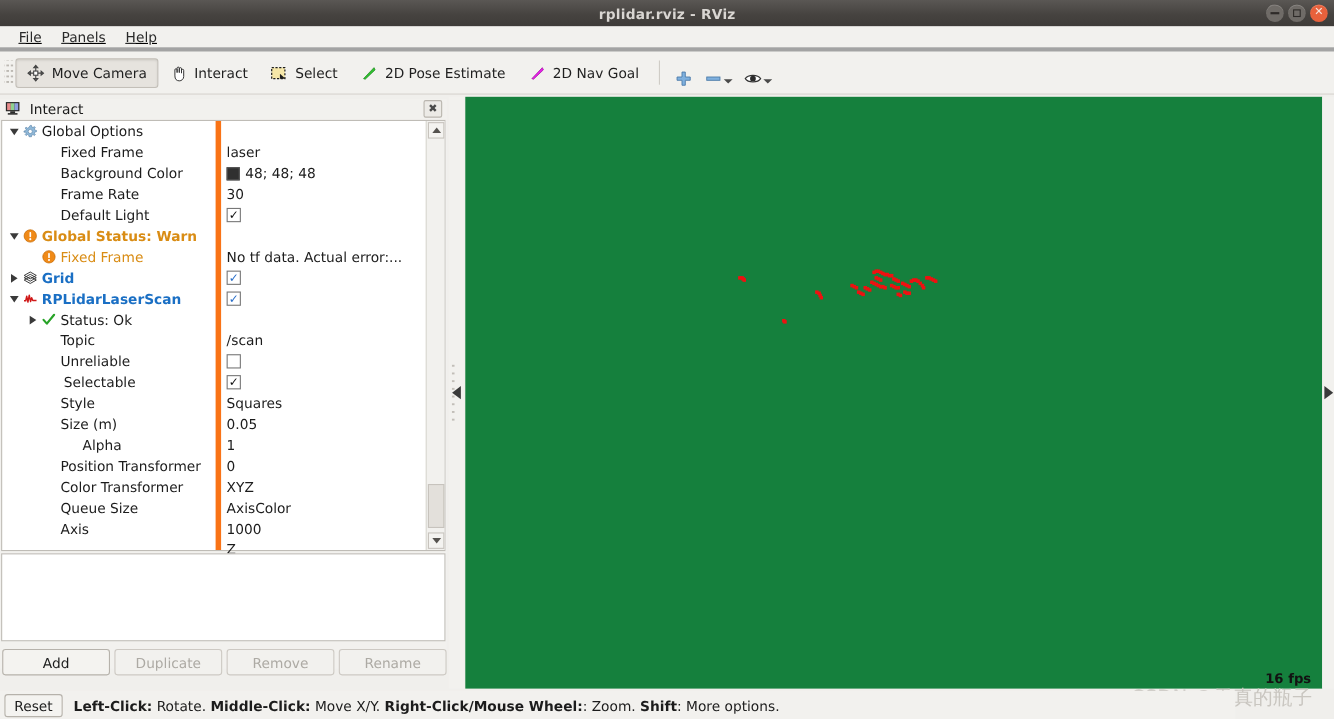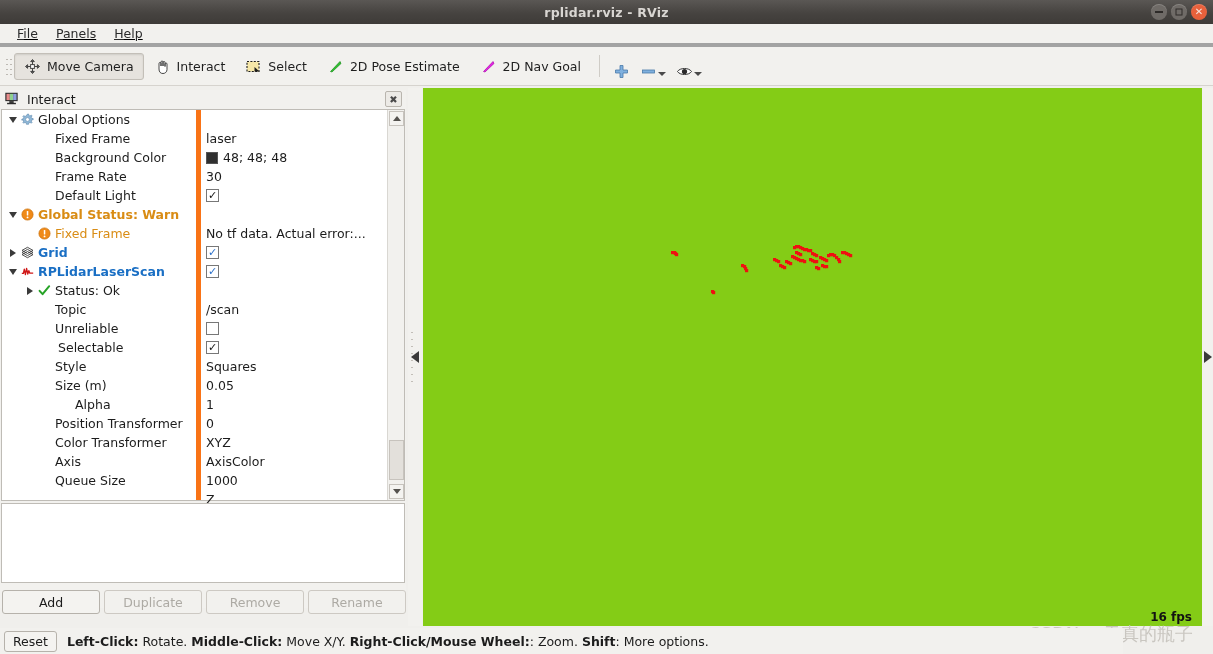--- a/index.html
+++ b/index.html
@@ -131,21 +131,21 @@
               background:#ffffff; border:1px solid #bfbcb6; }
   .btnrow { position:absolute; left:2px; top:500px; width:404px; height:24px;
             display:flex; gap:4px; }
   .pbtn { flex:1; height:24px; background:#f4f3f0; border:1px solid #b6b2ab;
           border-radius:3px; font-size:12.5px; color:#1b1b1b;
           display:flex; align-items:center; justify-content:center; }
   .pbtn.disabled { color:#adaaa4; border-color:#cdc9c3; background:#f2f1ee; }
 
   
   .view3d { position:absolute; left:423px; top:88px; width:779px; height:538px;
-            background:#84cc16; overflow:hidden; }
+            background:#15803d; overflow:hidden; }
   .fps { position:absolute; right:10px; bottom:2px; color:#121212;
          font-size:12px; font-weight:bold; }
 
   .splitter-l { position:absolute; left:408px; top:88px; width:14px; height:538px;
                 background:#f2f1ee; display:flex; align-items:center;
                 justify-content:center; }
   .splitter-r { position:absolute; left:1202px; top:88px; width:11px; height:538px;
                 background:#f2f1ee; display:flex; align-items:center;
                 justify-content:center; }
   .sp-tri-l { width:0;height:0;border-top:6px solid transparent;
@@ -431,26 +431,26 @@
             <span class="lbl">Position Transformer</span>
           </div>
           <div class="row" style="padding-left: 21px;">
             <span class="exp"></span>
             <span class="ricon"></span>
             <span class="lbl">Color Transformer</span>
           </div>
           <div class="row" style="padding-left: 21px;">
             <span class="exp"></span>
             <span class="ricon"></span>
+            <span class="lbl">Queue Size</span>
+          </div>
+          <div class="row" style="padding-left: 21px;">
+            <span class="exp"></span>
+            <span class="ricon"></span>
             <span class="lbl">Axis</span>
-          </div>
-          <div class="row" style="padding-left: 21px;">
-            <span class="exp"></span>
-            <span class="ricon"></span>
-            <span class="lbl">Queue Size</span>
           </div>
         </div>
       <div class="tree-col-right" id="tree-right">
           <div class="vrow"></div>
           <div class="vrow">
             <span>laser</span>
           </div>
           <div class="vrow">
             <span class="swatch"></span>
             <span>48; 48; 48</span>

